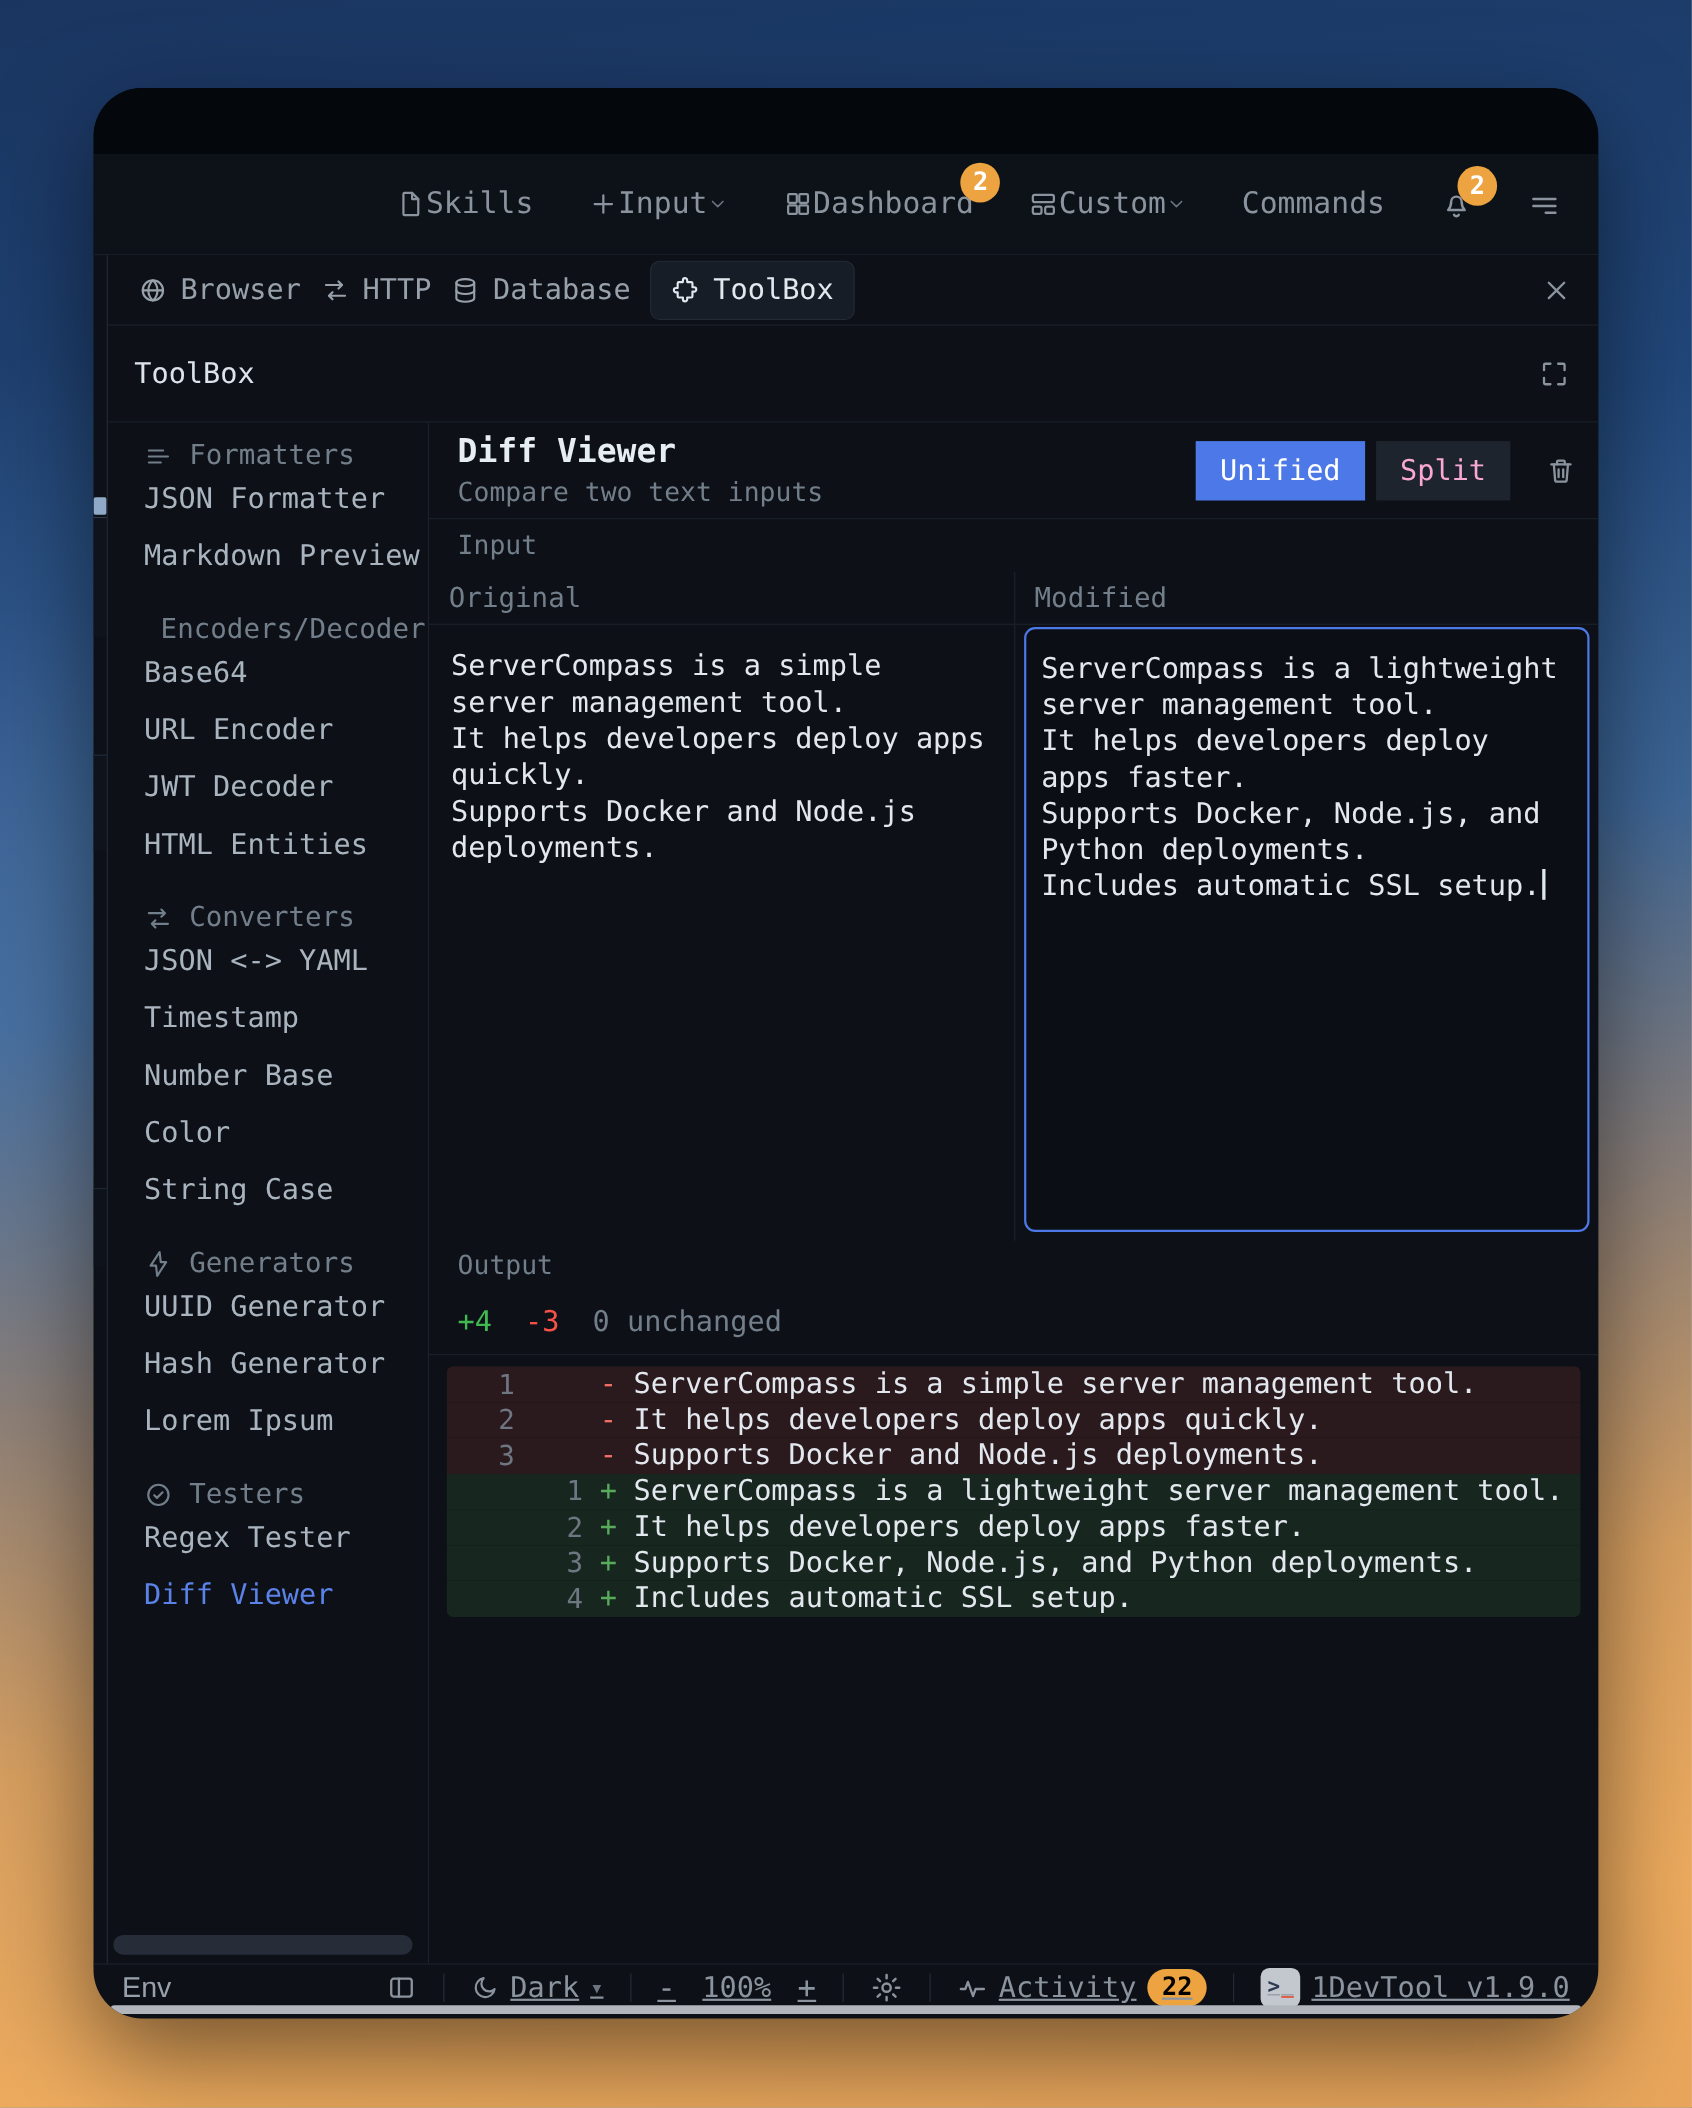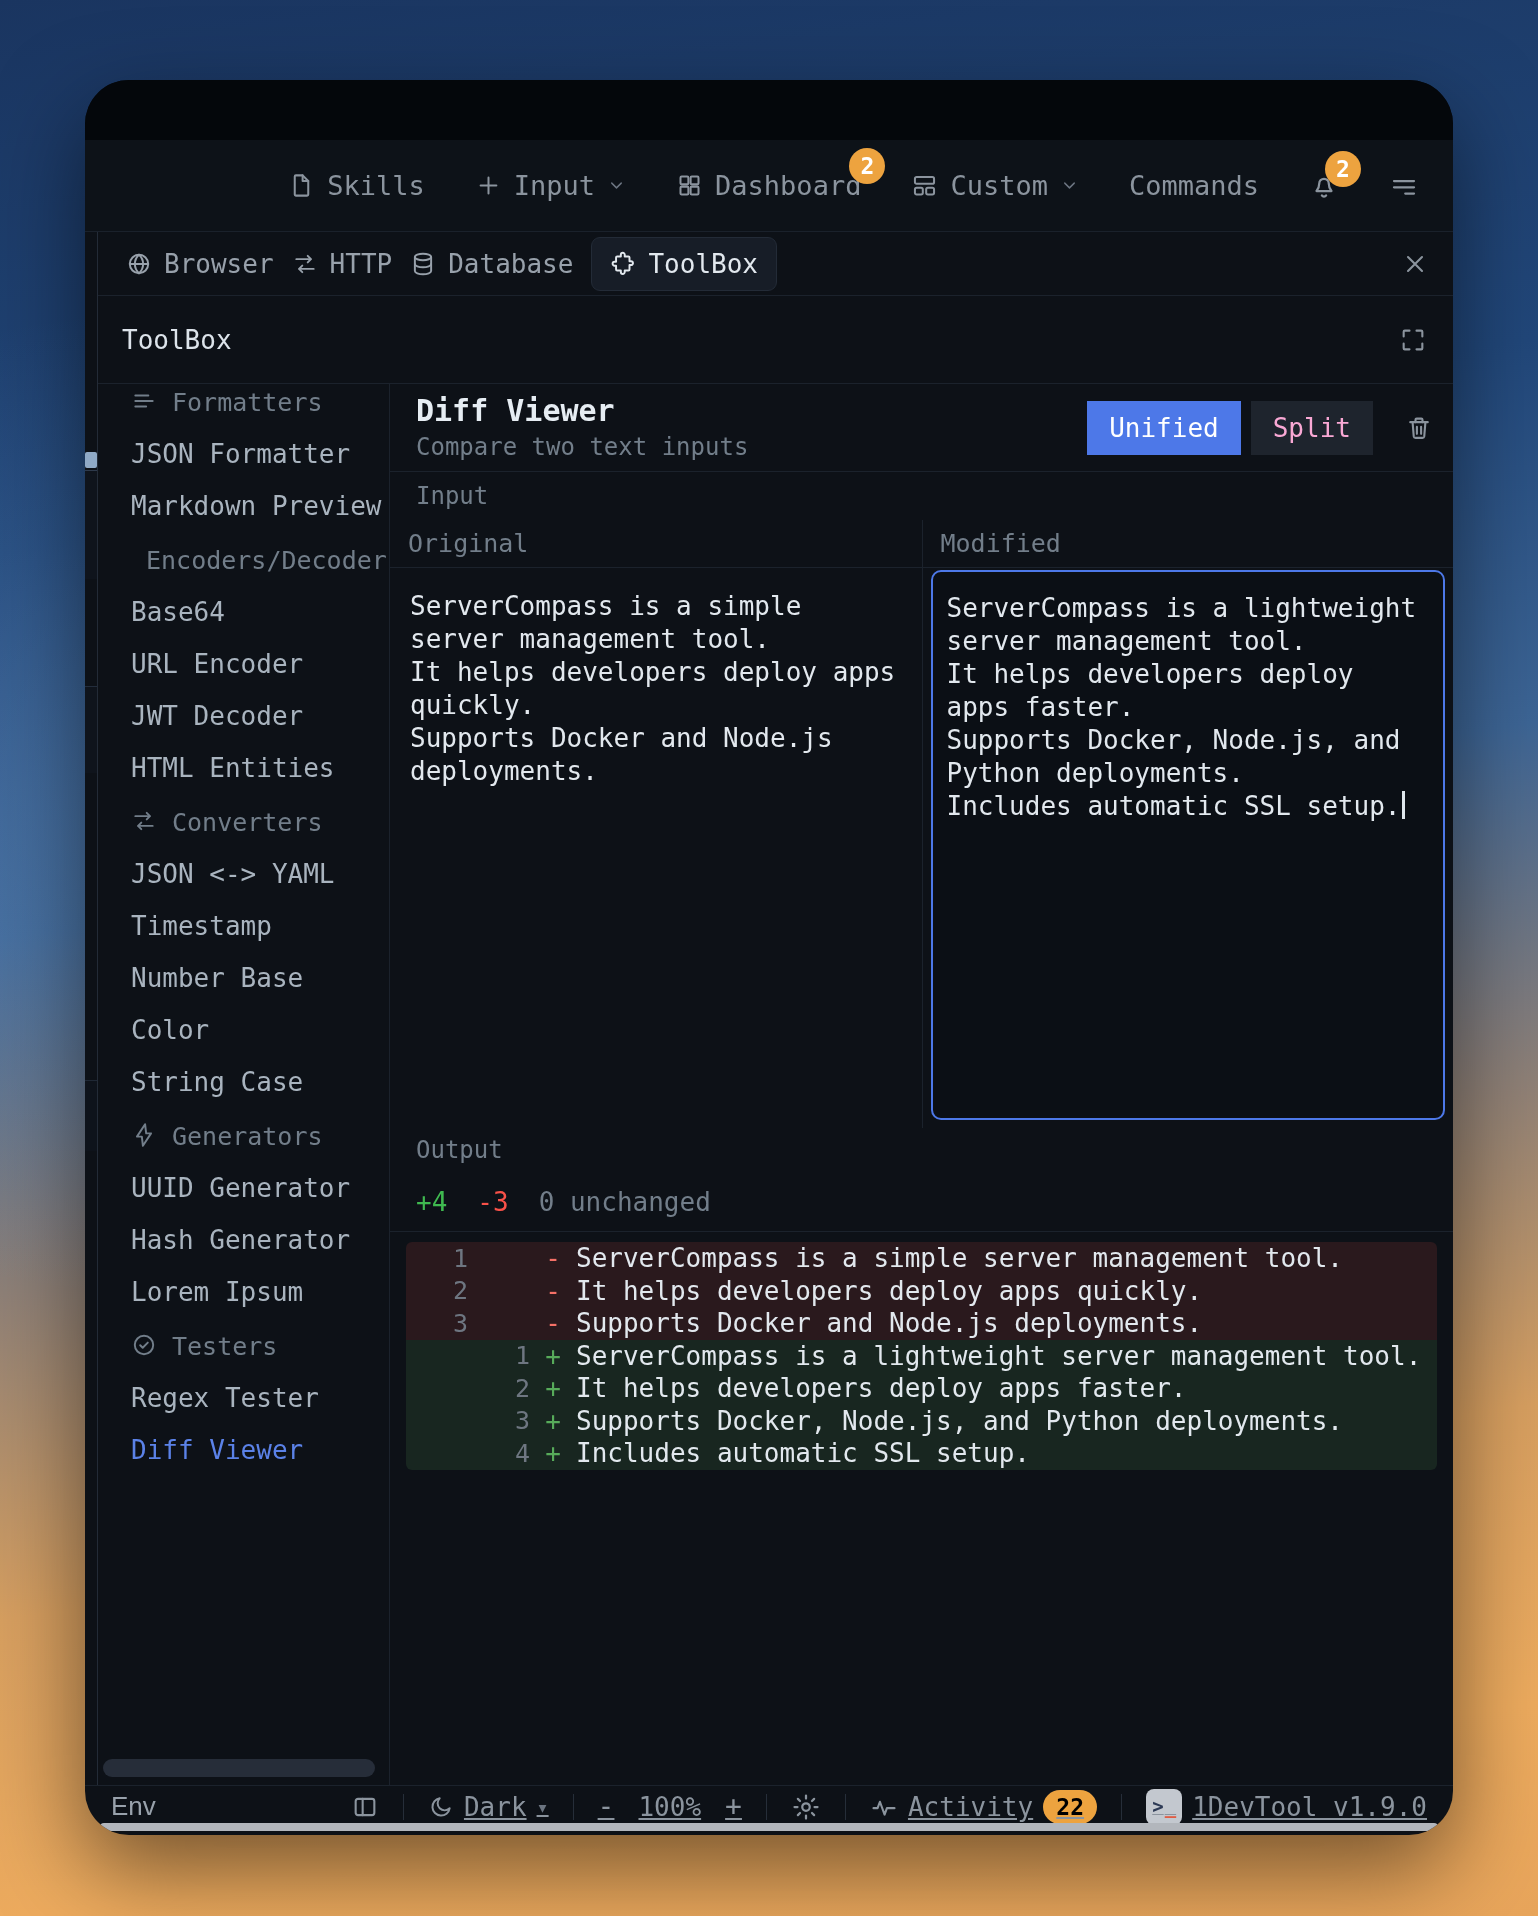--- a/index.html
+++ b/index.html
@@ -12,21 +12,21 @@
   .win{
     position:absolute;left:85px;top:80px;width:1368px;height:1755px;
     background:#0d1117;border-radius:44px;overflow:hidden;
     box-shadow:0 34px 90px rgba(0,0,0,.5);
   }
   
   .titlebar{position:absolute;left:0;top:0;right:0;height:60px;background:#04070b;}
   
   .topnav{position:absolute;left:0;top:60px;right:0;height:92px;background:#0d1218;border-bottom:1px solid #1a212b;
     display:flex;align-items:center;justify-content:flex-end;gap:50px;padding-right:34px;box-sizing:border-box;}
-  .nav-item{display:flex;align-items:center;gap:12px;color:#8b949e;font-size:27px;position:relative;cursor:default;}
+  .nav-item{display:flex;align-items:center;color:#8b949e;font-size:27px;position:relative;cursor:default;}
   .nav-item .icon{flex:none;}
   .badge-circle{position:absolute;top:-22px;right:-24px;width:36px;height:36px;border-radius:50%;
     background:#eda33f;color:#fff;font-size:23px;font-weight:bold;display:flex;align-items:center;justify-content:center;}
   .bell-wrap{position:relative;color:#8b949e;display:flex;align-items:center;}
   .bell-wrap .badge-circle{top:-20px;right:-22px;}
   .chev{color:#6b7480;}
   
   .remnant{position:absolute;left:0;width:12px;}
   .r1{top:372px;height:16px;background:#8fa9c6;border-radius:2px;}
   .r2{top:390px;height:108px;background:#0f141c;border-top:1px solid #2e3a4c;}
@@ -42,21 +42,21 @@
   .tab-close{margin-left:auto;color:#8b949e;display:flex;}
   .panelheader{height:88px;flex:none;display:flex;align-items:center;padding:0 26px 0 24px;border-bottom:1px solid #1b222c;box-sizing:border-box;}
   .panel-title{color:#dce3ea;font-size:26px;}
   .expand-btn{margin-left:auto;color:#8b949e;display:flex;}
   .content{flex:1;display:flex;min-height:0;}
   
   .sidebar{width:292px;flex:none;border-right:1px solid #1b222c;box-sizing:border-box;position:relative;
     padding:4px 0 0 33px;overflow:hidden;white-space:nowrap;}
   .side-section{margin-top:14px;}
   .side-section:first-child{margin-top:0;}
-  .side-header{height:40px;display:flex;align-items:flex-start;gap:15px;color:#727e8a;font-size:25px;}
+  .side-header{height:40px;display:flex;align-items:flex-end;gap:15px;color:#727e8a;font-size:25px;}
   .side-item{height:52px;display:flex;align-items:center;font-size:26px;color:#a9b4bf;cursor:default;}
   .side-item.active{color:#5b82e8;}
   .side-scroll{position:absolute;left:5px;right:14px;bottom:8px;height:18px;border-radius:9px;background:#262d39;}
   
   .main{flex:1;display:flex;flex-direction:column;min-width:0;}
   .tool-header{height:88px;flex:none;display:flex;align-items:center;padding:0 20px 0 26px;border-bottom:1px solid #1b222c;box-sizing:border-box;}
   .tool-title{color:#e6edf3;font-size:30px;font-weight:bold;line-height:34px;}
   .tool-sub{color:#727e8a;font-size:24px;margin-top:5px;}
   .mode-group{margin-left:auto;display:flex;align-items:center;gap:10px;}
   .mode-btn{font-size:26px;border-radius:0;padding:12px 22px;cursor:default;font-family:inherit;border:none;}

